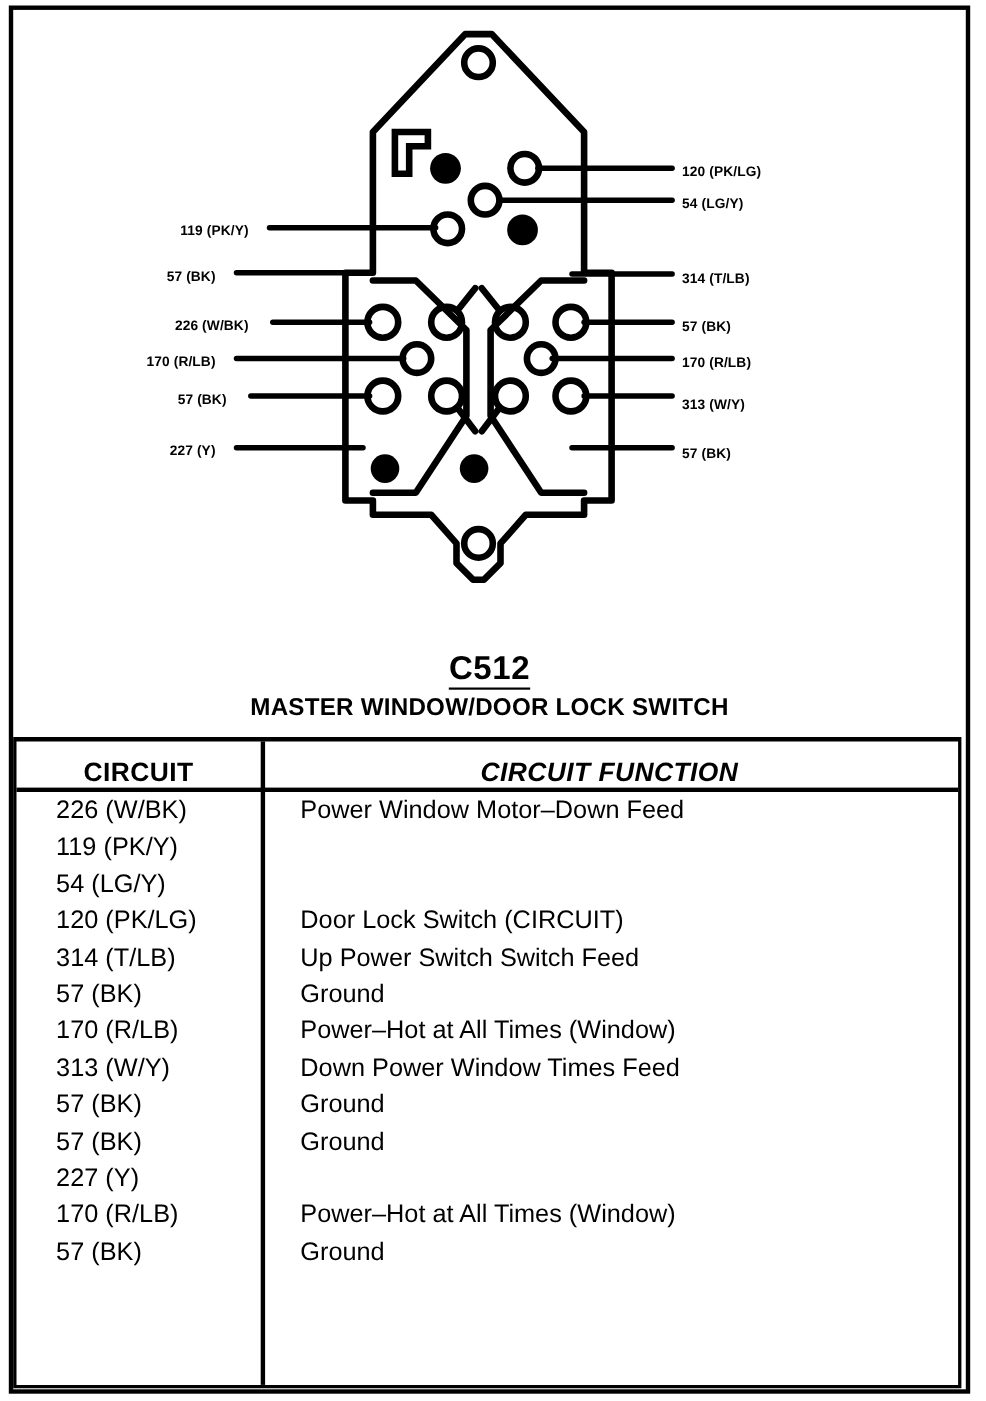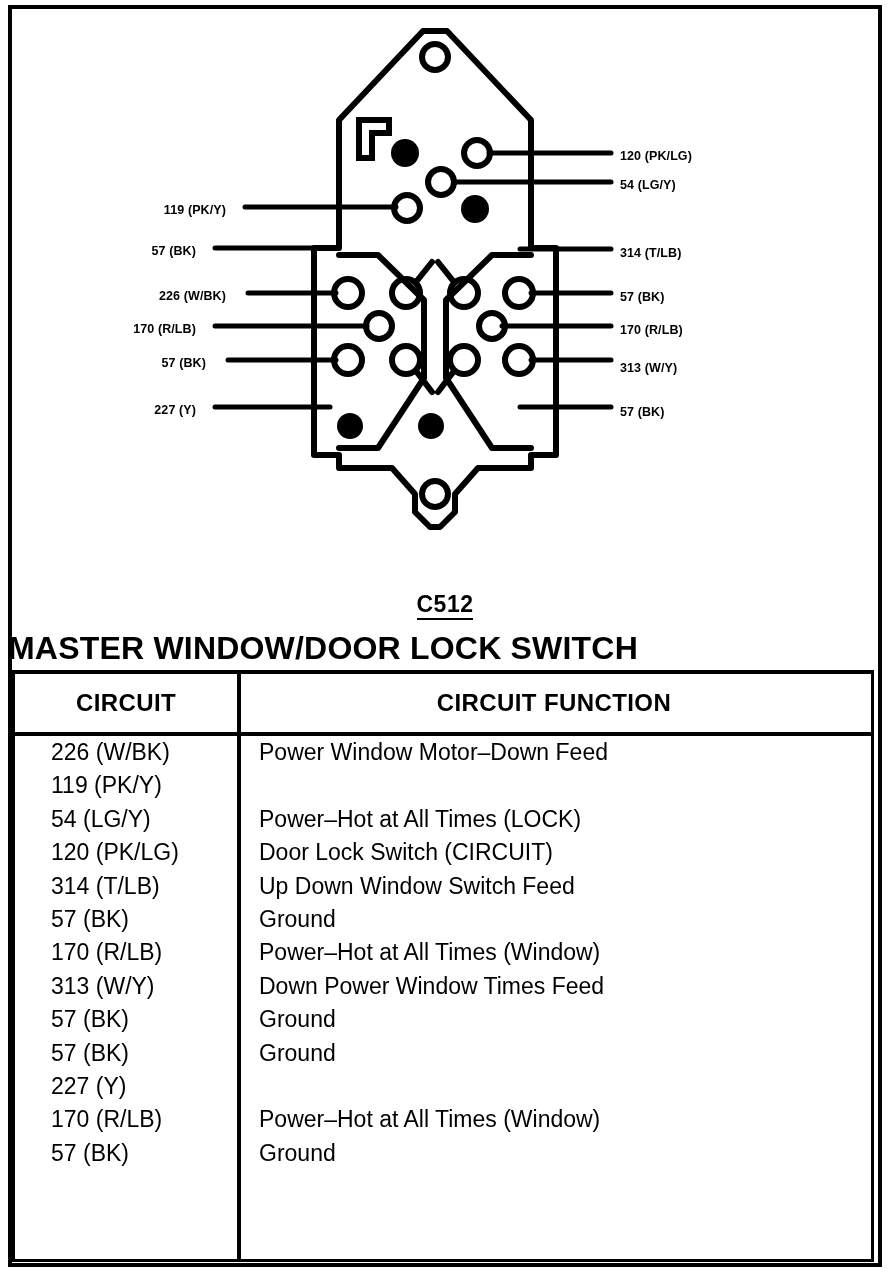--- a/index.html
+++ b/index.html
@@ -39,54 +39,54 @@
     white-space:nowrap;
     line-height:1;
   }
   .lead-label.right{text-align:left;}
   .lead-label.left{text-align:right;}
 
   
   .conn-id{
     position:absolute;left:0;top:586px;width:874px;
     text-align:center;
-    font-size:23px;font-weight:bold;
+    font-size:30px;font-weight:bold;
     letter-spacing:.5px;
   }
   .conn-id span{
     border-bottom:2.5px solid #000;
     padding-bottom:1px;
   }
   .conn-title{
     position:absolute;left:0;top:625px;width:874px;
-    text-align:left;
-    font-size:32px;font-weight:bold;
+    text-align:center;
+    font-size:22px;font-weight:bold;
     letter-spacing:.2px;
   }
 
   
   .circuit-table{
     position:absolute;left:12px;top:670px;
     width:862px;height:592px;
     box-sizing:border-box;
     border:3px solid #000;
     border-top:4px solid #000;
   }
   .tbl-head{
-    position:relative;height:62px;
+    position:relative;height:46px;
     border-bottom:4px solid #000;
     box-sizing:border-box;
   }
   .th-circuit,.th-func{
     position:absolute;top:0;height:58px;
     display:flex;align-items:center;justify-content:center;
     font-size:24px;font-weight:bold;letter-spacing:.4px;
   }
   .th-circuit{left:0;width:222px;}
-  .th-func{left:222px;right:0;}
+  .th-func{left:222px;right:0;font-style:italic;}
   .col-divider{
     position:absolute;left:222px;top:0;bottom:0;
     width:4px;background:#000;
   }
   .tbl-body{
     position:relative;height:auto;
   }
   .trow{
     position:relative;height:33.4px;
     display:flex;align-items:flex-start;
@@ -94,21 +94,21 @@
   .cell-circuit{
     width:222px;flex:0 0 222px;
     padding-left:36px;
     box-sizing:border-box;
     font-size:23px;font-weight:normal;
     line-height:33.4px;
     white-space:nowrap;
   }
   .cell-func{
     flex:1 1 auto;
-    padding-left:22px;
+    padding-left:36px;
     box-sizing:border-box;
     font-size:23px;font-weight:normal;
     line-height:33.4px;
     white-space:nowrap;
   }
 </style>
 </head>
 <body>
 
 <div id="page">
@@ -244,29 +244,28 @@
     <div class="tbl-body" id="table-body">
         <div class="trow">
           <div class="cell-circuit">226 (W/BK)</div>
           <div class="cell-func">Power Window Motor–Down Feed</div>
         </div>
         <div class="trow">
           <div class="cell-circuit">119 (PK/Y)</div>
         </div>
         <div class="trow">
           <div class="cell-circuit">54 (LG/Y)</div>
-          <div class="cell-func">Power–Hot at All Times (LOCK)</div>
         </div>
         <div class="trow">
           <div class="cell-circuit">120 (PK/LG)</div>
           <div class="cell-func">Door Lock Switch (CIRCUIT)</div>
         </div>
         <div class="trow">
           <div class="cell-circuit">314 (T/LB)</div>
-          <div class="cell-func">Up Down Window Switch Feed</div>
+          <div class="cell-func">Up Power Switch Switch Feed</div>
         </div>
         <div class="trow">
           <div class="cell-circuit">57 (BK)</div>
           <div class="cell-func">Ground</div>
         </div>
         <div class="trow">
           <div class="cell-circuit">170 (R/LB)</div>
           <div class="cell-func">Power–Hot at All Times (Window)</div>
         </div>
         <div class="trow">

